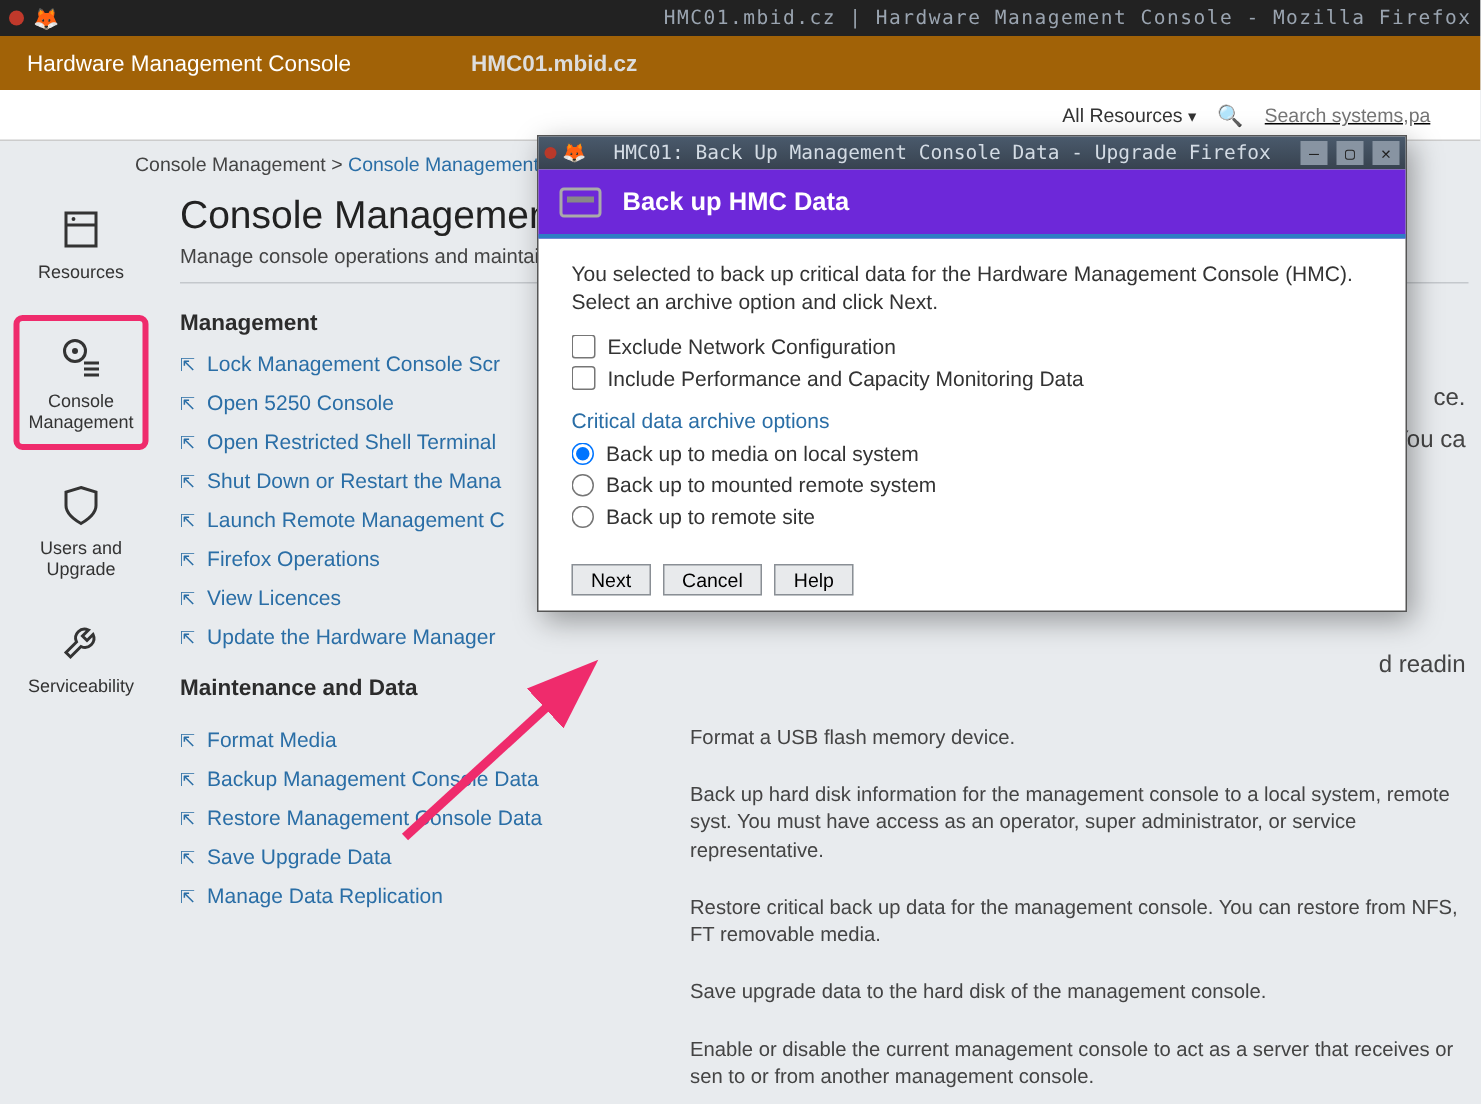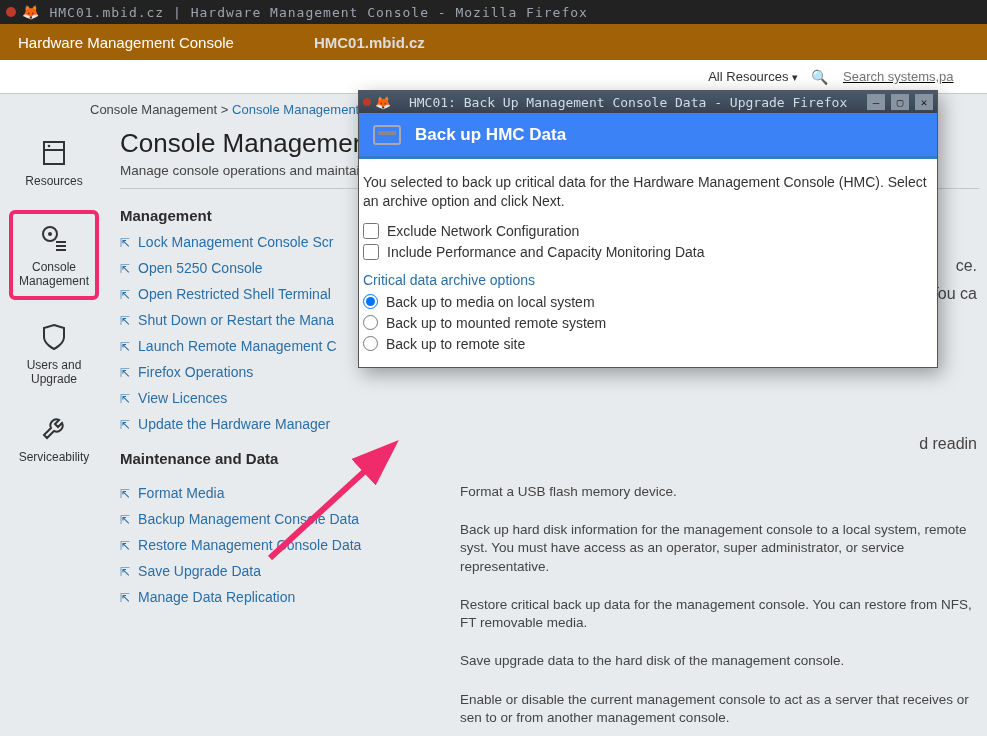--- a/index.html
+++ b/index.html
@@ -17,21 +17,21 @@
     color: #9aa4b0;
     height: 24px;
     display: flex;
     align-items: center;
     font-size: 13px;
     padding: 0 6px;
     font-family: monospace;
   }
   .os-titlebar .dot { width:10px; height:10px; border-radius:50%; background:#c0392b; margin-right:6px;}
   .os-titlebar .ff { color:#e67e22; margin-right:10px; font-size:14px;}
-  .os-titlebar .ttl { flex:1; text-align:left; letter-spacing:1px;}
+  .os-titlebar .ttl { flex:1; text-align:right; letter-spacing:1px;}
   
   .app-header {
     background: #a16207;
     color: #fff;
     height: 36px;
     display:flex;
     align-items:center;
     padding: 0 18px;
     font-size:15px;
     gap: 80px;
@@ -134,40 +134,40 @@
     display:flex;
     align-items:center;
     padding:0 4px;
     gap:4px;
   }
   .popup-titlebar .dot{width:8px;height:8px;border-radius:50%;background:#b9392a;}
   .popup-titlebar .ff{color:#e67e22;font-size:13px;}
   .popup-titlebar .t{flex:1; text-align:center;}
   .popup-titlebar .wbtn{width:18px;height:16px;background:#8894a2;margin-left:2px;display:flex;align-items:center;justify-content:center;font-size:11px;color:#222;}
   .popup-header {
-    background:#3b82f6;
+    background:#6d28d9;
     color:#fff;
     height:46px;
     display:flex;
     align-items:center;
     padding:0 14px;
     gap:14px;
     font-size:17px;
     font-weight:600;
     border-bottom:3px solid #2f7ec4;
   }
   .disk-icon{width:28px;height:20px;border:2px solid #aaa;border-radius:3px;position:relative;}
   .disk-icon::after{content:'';position:absolute;top:4px;left:3px;right:3px;height:4px;background:#888;}
   .popup-body {
-    padding:14px 4px 10px;
+    padding:14px 22px 10px;
     font-size:14px;
     color:#333;
   }
   .popup-body p { line-height:1.35; margin-bottom:12px;}
-  .chk-row, .rad-row { display:flex; align-items:flex-start; gap:8px; margin:5px 0;}
+  .chk-row, .rad-row { display:flex; align-items:flex-end; gap:8px; margin:5px 0;}
   .chk-row input[type=checkbox]{width:16px;height:16px;}
   .group-label{color:#2a6ea6;font-size:14px;margin:12px 0 6px;font-weight:500;}
   .rad-row input[type=radio]{width:15px;height:15px;}
   .popup-buttons{margin-top:24px;display:flex;gap:8px;}
   .popup-buttons button{
     background:#e8eaec;
     border:1px solid #8a8f95;
     padding:2px 12px;
     font-size:13px;
     cursor:pointer;
@@ -354,20 +354,25 @@
       <span>Back up to media on local system</span>
     </div>
     <div class="rad-row">
       <input type="radio" name="arc" style="">
       <span>Back up to mounted remote system</span>
     </div>
     <div class="rad-row">
       <input type="radio" name="arc" style="">
       <span>Back up to remote site</span>
     </div>
+    <div class="popup-buttons">
+      <button>Next</button>
+      <button>Cancel</button>
+      <button>Help</button>
+    </div>
   </div>
 </div>
 
 <svg class="arrow" viewBox="0 0 180 130">
   <defs>
       <marker id="ah" markerWidth="10" markerHeight="10" refX="6" refY="3" orient="auto">
     <path d="M0,0 L8,3 L0,6 Z" fill="#ef2b6c"></path>
       </marker>
     </defs>
   <line x1="20" y1="120" x2="140" y2="10" stroke="#ef2b6c" stroke-width="6" marker-end="url(#ah)"></line>

